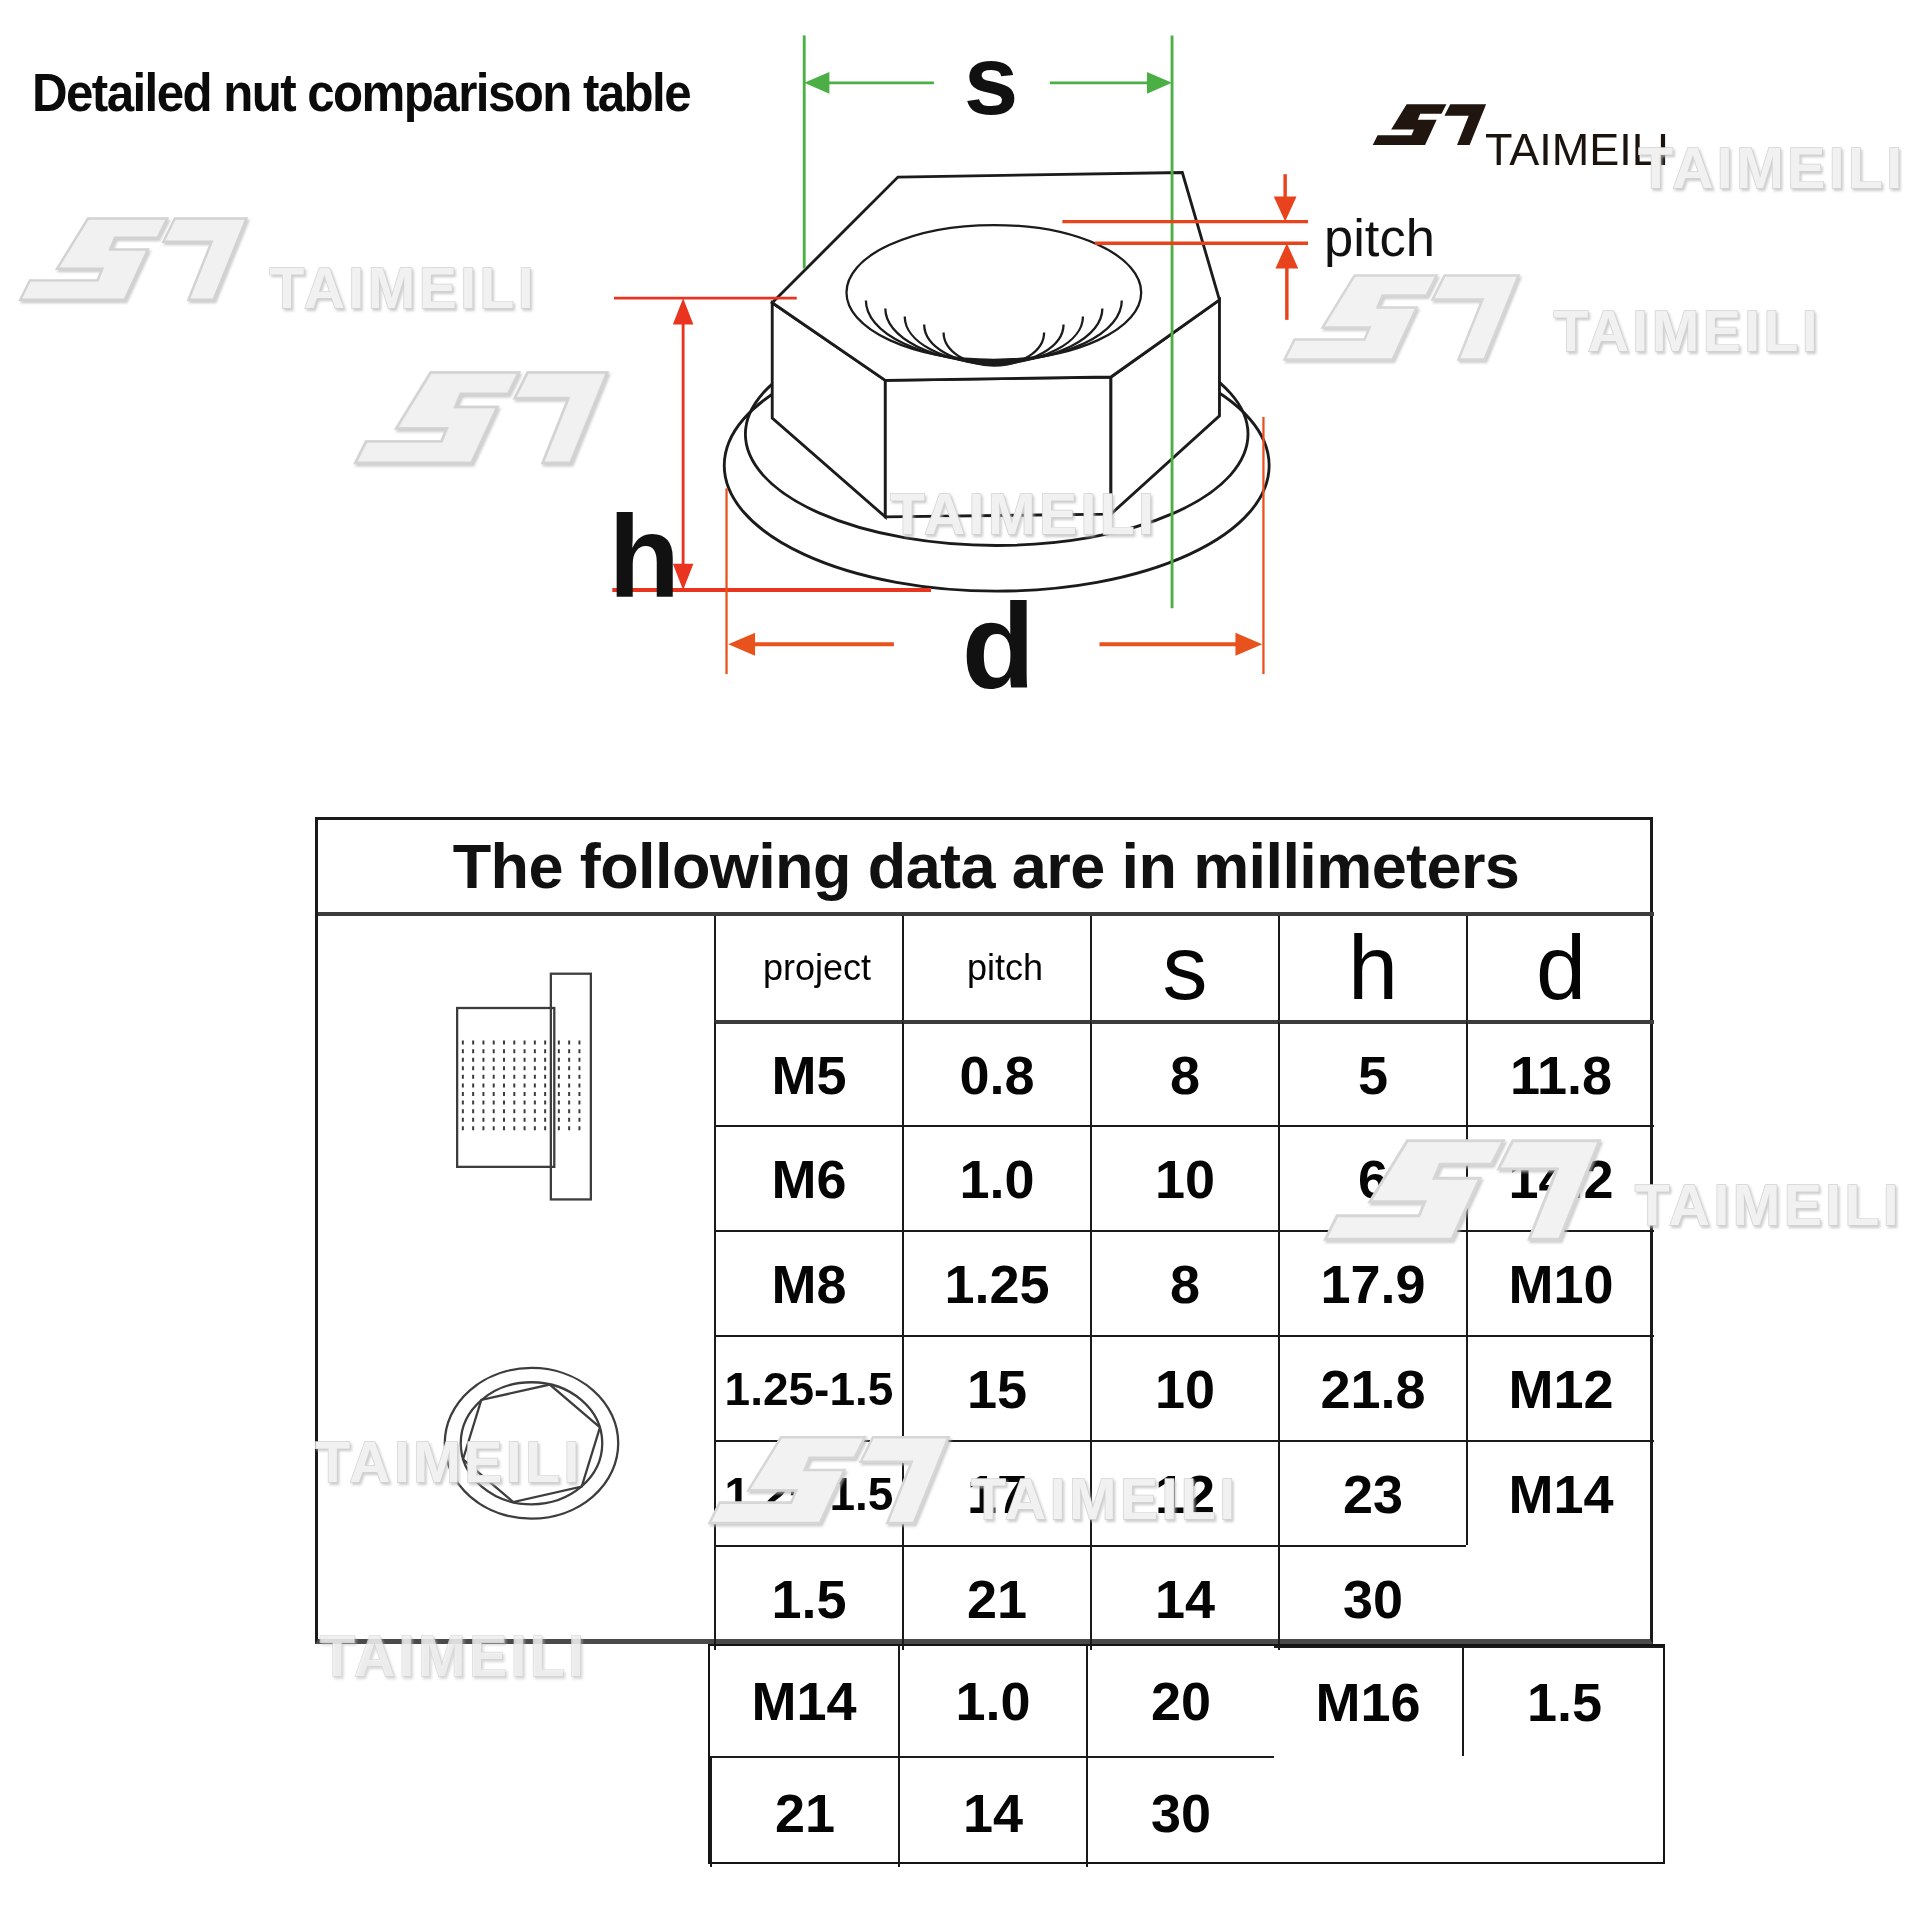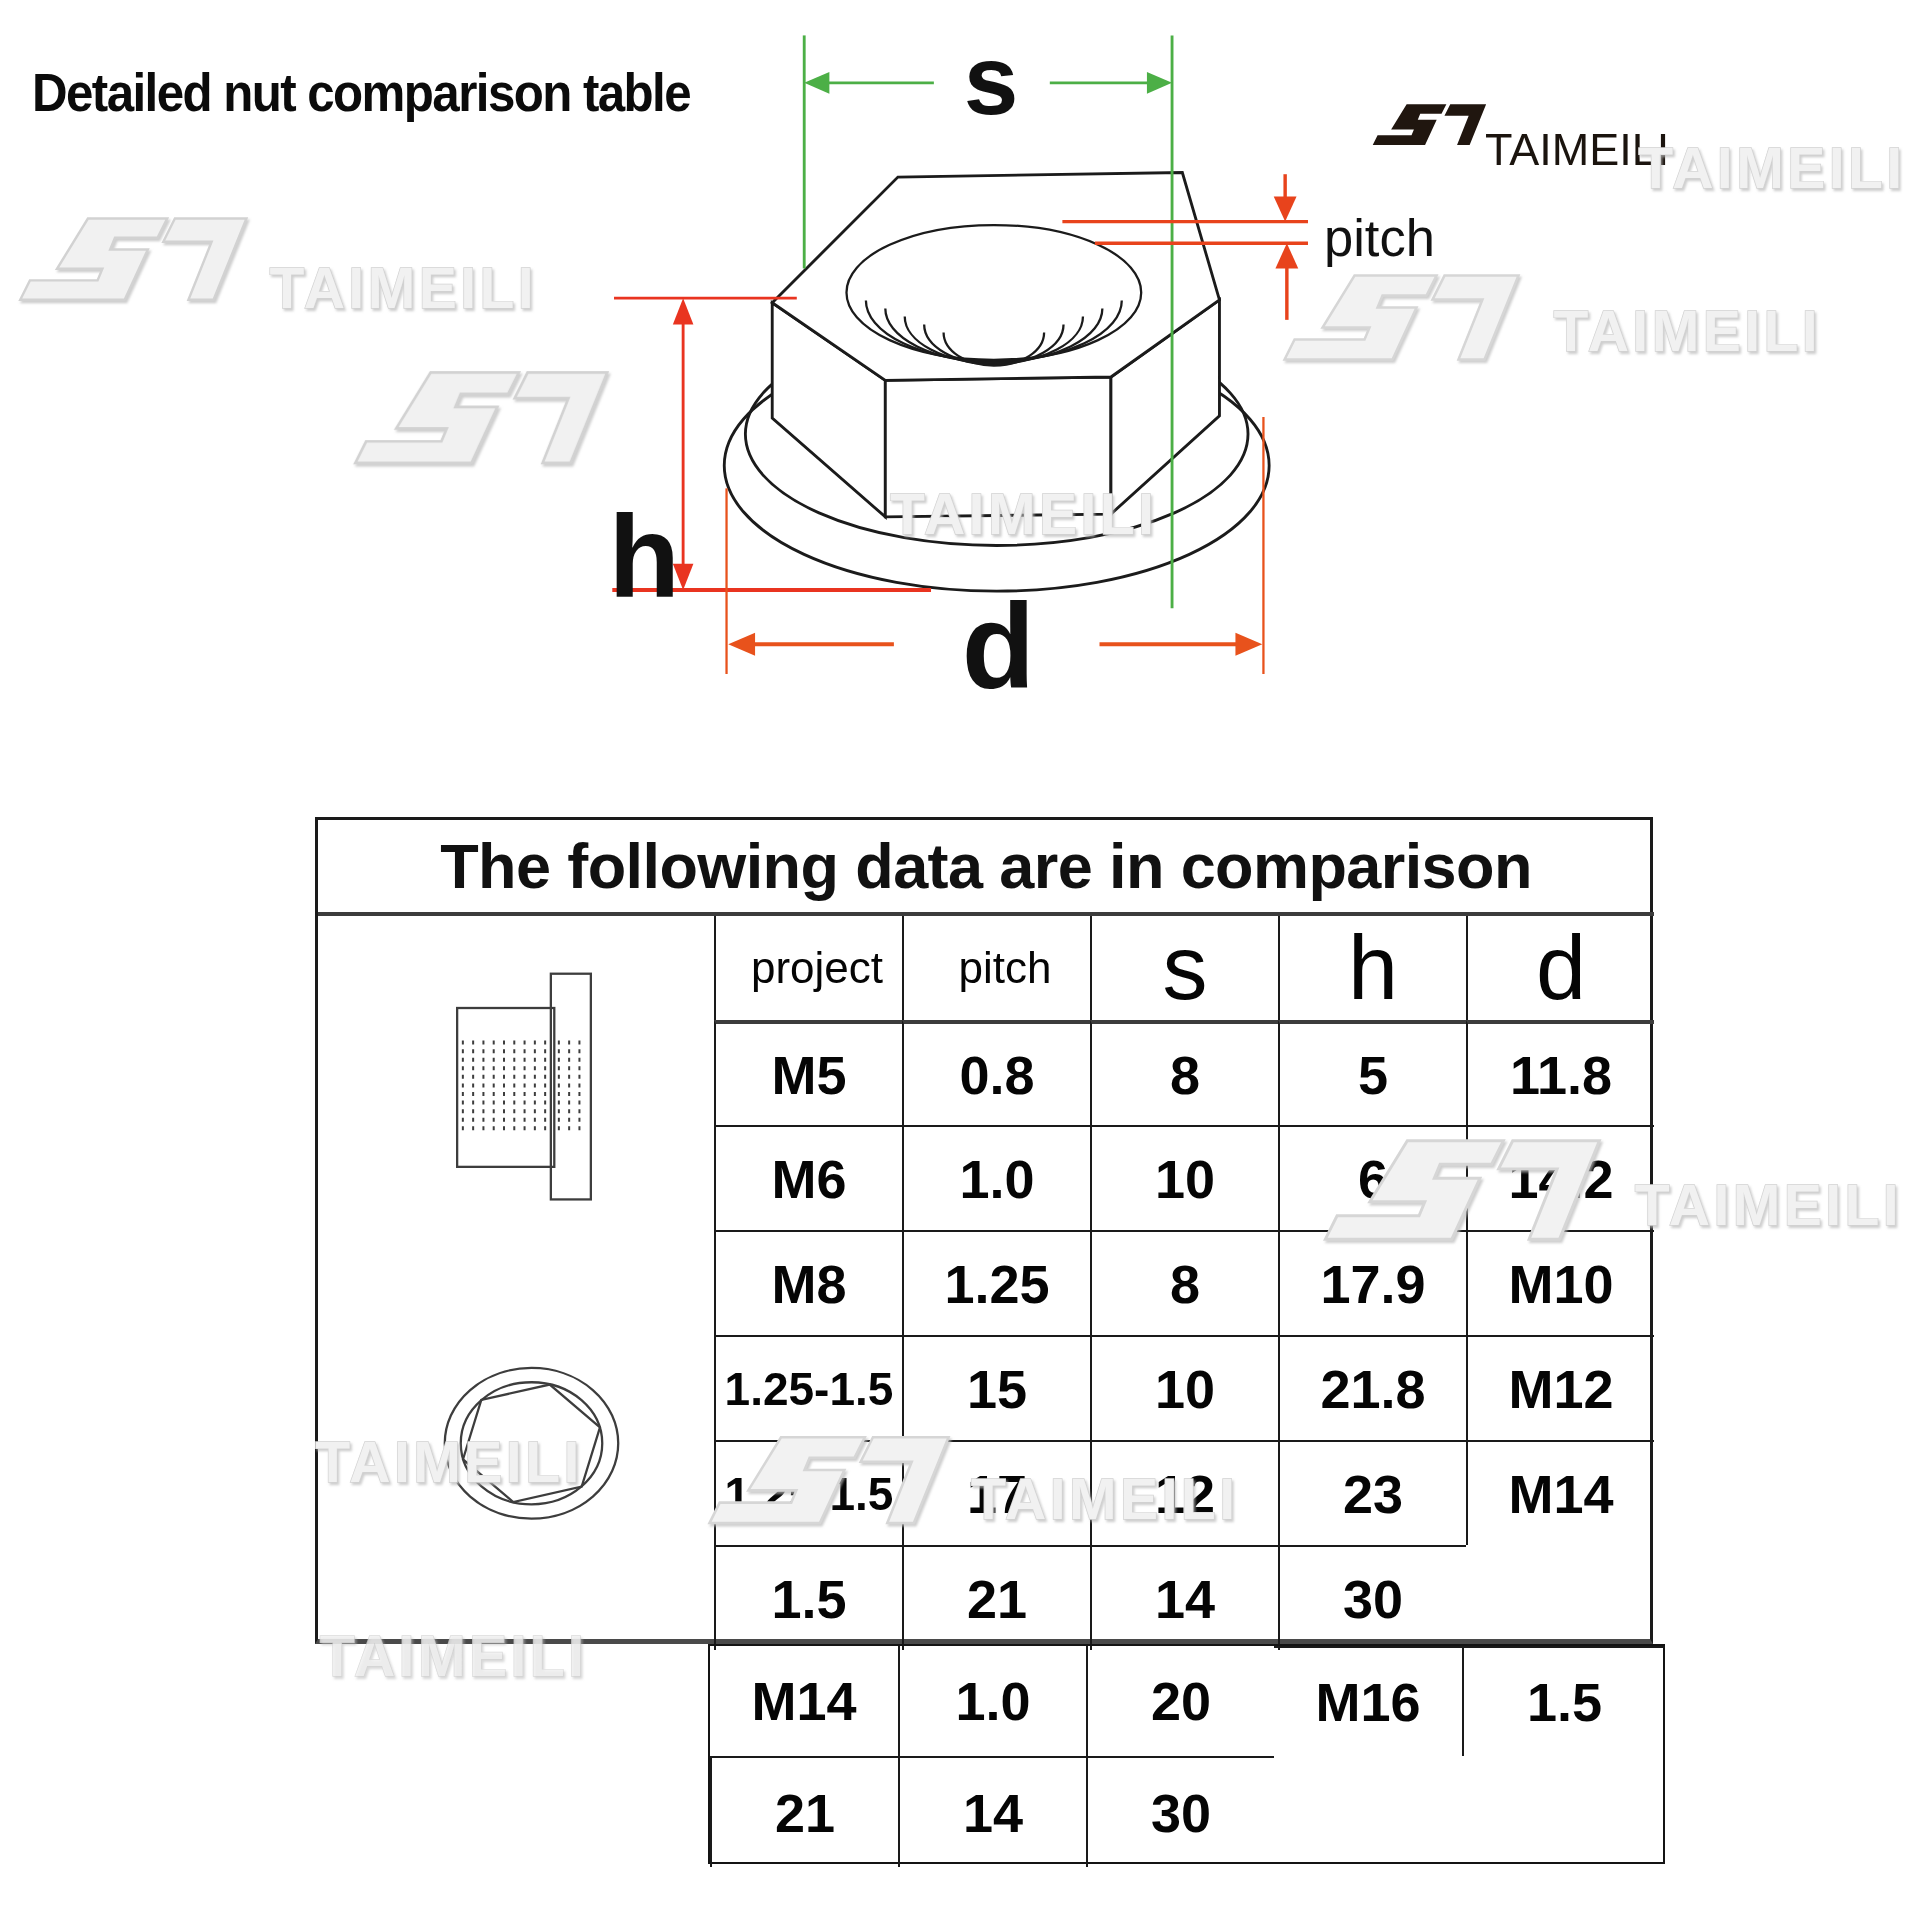--- a/index.html
+++ b/index.html
@@ -46,21 +46,21 @@
     display:flex;align-items:center;justify-content:center;box-sizing:border-box;
     font-weight:700;font-size:54px;color:#050505;background:transparent;
   }
   .bl{border-left:2.9px solid #1a1a1a;}
   .bt{border-top:2.9px solid #1a1a1a;}
   .banner{
     grid-column:1/7;display:flex;align-items:center;justify-content:center;
     font-size:63px;font-weight:700;border-bottom:4.6px solid #3c3c3c;box-sizing:border-box;letter-spacing:-0.6px;
   }
   .draw-cell{grid-column:1;grid-row:2/9;}
-  .hdr{font-weight:400;font-size:44px;padding-left:16px;}
+  .hdr{font-weight:400;font-size:36px;padding-left:16px;}
   .hdr-big{font-weight:400;font-size:90px;}
   .sm{font-size:46px;}
   .draw-svg{position:absolute;z-index:25;}
   .dln{stroke:#3d3d3d;stroke-width:4;fill:none;}
 </style>
 </head>
 <body>
 
 <div id="page-title">Detailed nut comparison table</div>
 
@@ -128,21 +128,21 @@
     <line x1="2212" y1="730" x2="2212" y2="1180" stroke-width="4"></line>
     <line x1="1565" y1="1128" x2="1300" y2="1128" stroke-width="7"></line>
     <polygon points="1275,1128 1322,1108 1322,1148" stroke="none"></polygon>
     <line x1="1925" y1="1128" x2="2185" y2="1128" stroke-width="7"></line>
     <polygon points="2210,1128 2163,1108 2163,1148" stroke="none"></polygon>
   </g>
   <text class="dim-label" x="1748" y="1205" font-size="210" text-anchor="middle">d</text>
 </svg>
 
 <div id="upper-table">
-  <div class="banner">The following data are in comparison</div>
+  <div class="banner">The following data are in millimeters</div>
 
   <div class="cell draw-cell"></div>
 
   <div class="cell hdr bl">project</div>
   <div class="cell hdr bl">pitch</div>
   <div class="cell hdr-big bl">s</div>
   <div class="cell hdr-big bl">h</div>
   <div class="cell hdr-big bl">d</div>
 
   <div class="cell bl bt" style="border-top-width:4.6px;border-top-color:#3c3c3c">M5</div>

